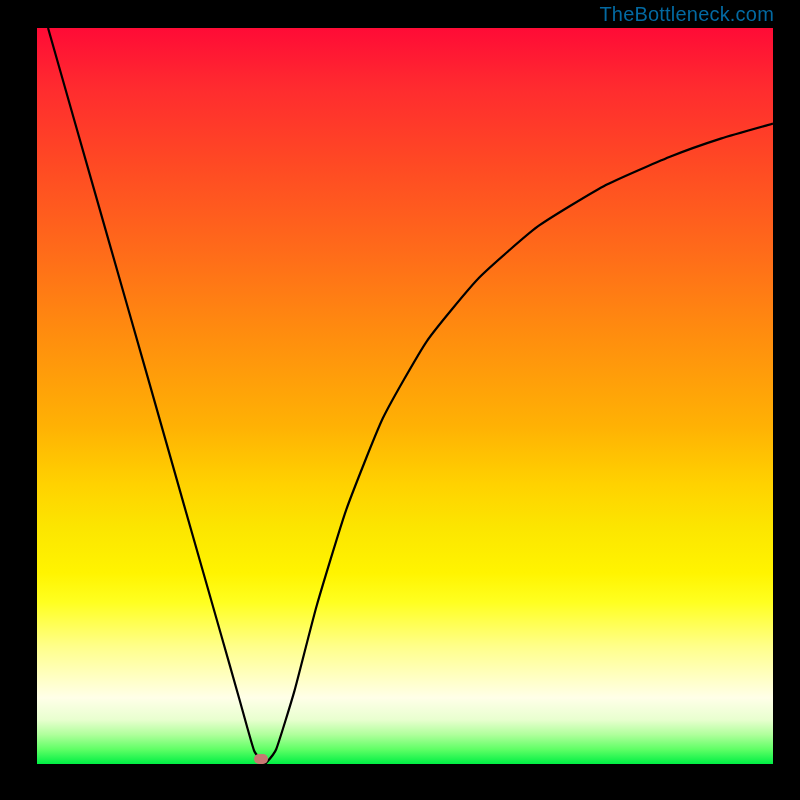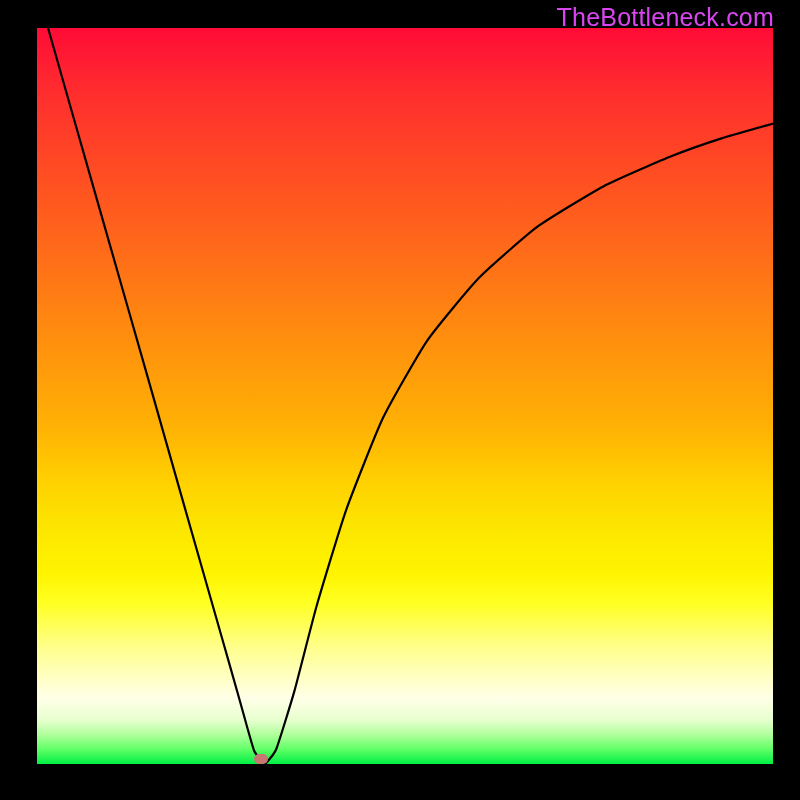--- a/index.html
+++ b/index.html
@@ -14,22 +14,22 @@
   .frame {
     width: 800px;
     height: 800px;
     background: #000;
     position: relative;
   }
   .watermark {
     position: absolute;
     top: 3px;
     right: 26px;
-    color: #d946ef;
-    font-size: 25px;
+    color: #0369a1;
+    font-size: 20px;
     font-weight: 500;
     letter-spacing: 0.2px;
     z-index: 5;
   }
   .plot-area {
     position: absolute;
     left: 37px;
     top: 28px;
     width: 736px;
     height: 736px;

